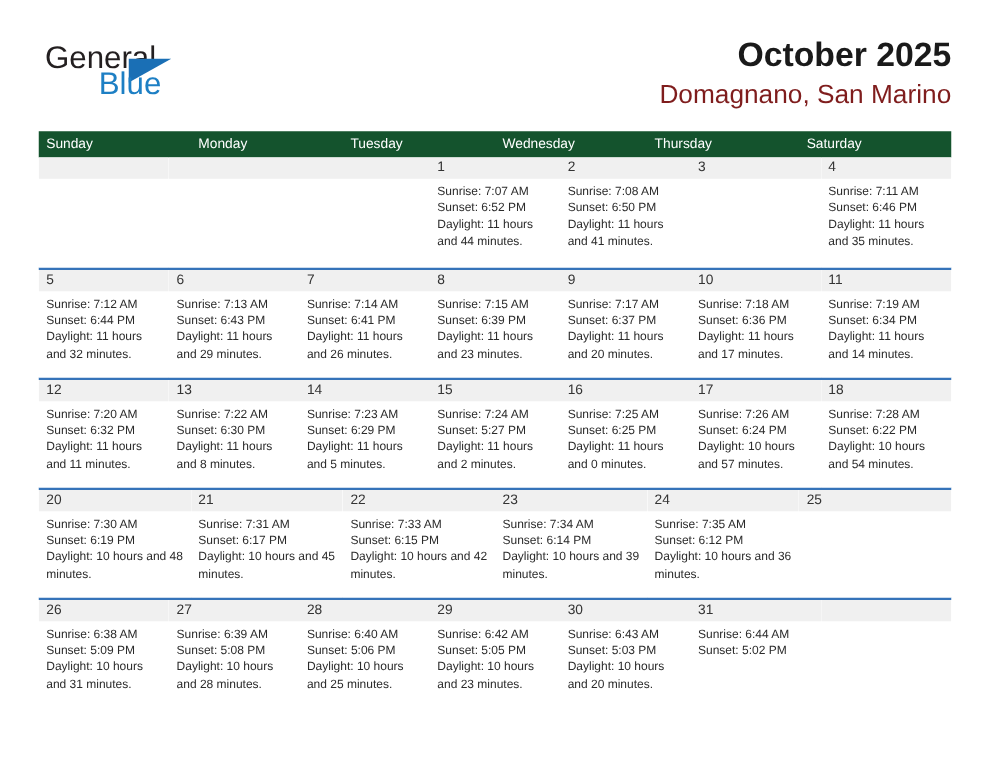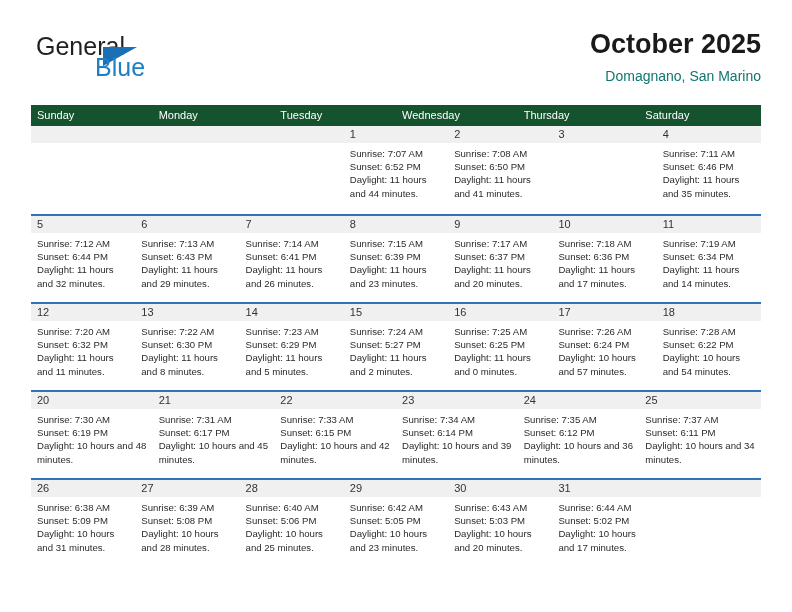--- a/index.html
+++ b/index.html
@@ -40,21 +40,21 @@
     position: absolute;
     left: 5px;
     top: 0px;
     font-size: 25px;
     line-height: 28px;
     color: #231f20;
     letter-spacing: 0px;
   }
   .logo-blue {
     position: absolute;
-    left: 64px;
+    left: 48px;
     top: 21px;
     font-size: 25px;
     line-height: 28px;
     color: #1d7fc4;
   }
   .logo-triangle {
     position: absolute;
     left: 72px;
     top: 15px;
     width: 0;
@@ -71,23 +71,23 @@
   }
   .cal-title {
     font-size: 27px;
     line-height: 33px;
     color: #1a1a1a;
     font-weight: bold;
     white-space: nowrap;
   }
   .cal-subtitle {
     margin-top: 6px;
-    font-size: 14px;
+    font-size: 21px;
     line-height: 18px;
-    color: #0f766e;
+    color: #7f1d1d;
     font-weight: normal;
     white-space: nowrap;
     margin-left: 44px;
   }
 
   
   .calendar {
     position: absolute;
     left: 31px;
     top: 105px;
@@ -370,25 +370,20 @@
           <div class="day-cell">
             <div class="day-number-band">24</div>
             <div class="day-info">
               <div>Sunrise: 7:35 AM</div>
               <div>Sunset: 6:12 PM</div>
               <div class="wrap">Daylight: 10 hours and 36 minutes.</div>
             </div>
           </div>
           <div class="day-cell">
             <div class="day-number-band">25</div>
-            <div class="day-info">
-              <div>Sunrise: 7:37 AM</div>
-              <div>Sunset: 6:11 PM</div>
-              <div class="wrap">Daylight: 10 hours and 34 minutes.</div>
-            </div>
           </div>
         </div>
         <div class="week-row">
           <div class="day-cell">
             <div class="day-number-band">26</div>
             <div class="day-info">
               <div>Sunrise: 6:38 AM</div>
               <div>Sunset: 5:09 PM</div>
               <div class="wrap">Daylight: 10 hours and 31 minutes.</div>
             </div>
@@ -423,21 +418,20 @@
               <div>Sunrise: 6:43 AM</div>
               <div>Sunset: 5:03 PM</div>
               <div class="wrap">Daylight: 10 hours and 20 minutes.</div>
             </div>
           </div>
           <div class="day-cell">
             <div class="day-number-band">31</div>
             <div class="day-info">
               <div>Sunrise: 6:44 AM</div>
               <div>Sunset: 5:02 PM</div>
-              <div class="wrap">Daylight: 10 hours and 17 minutes.</div>
             </div>
           </div>
           <div class="day-cell empty">
             <div class="day-number-band"></div>
           </div>
         </div>
       </div>
   </div>
 
 </div>

